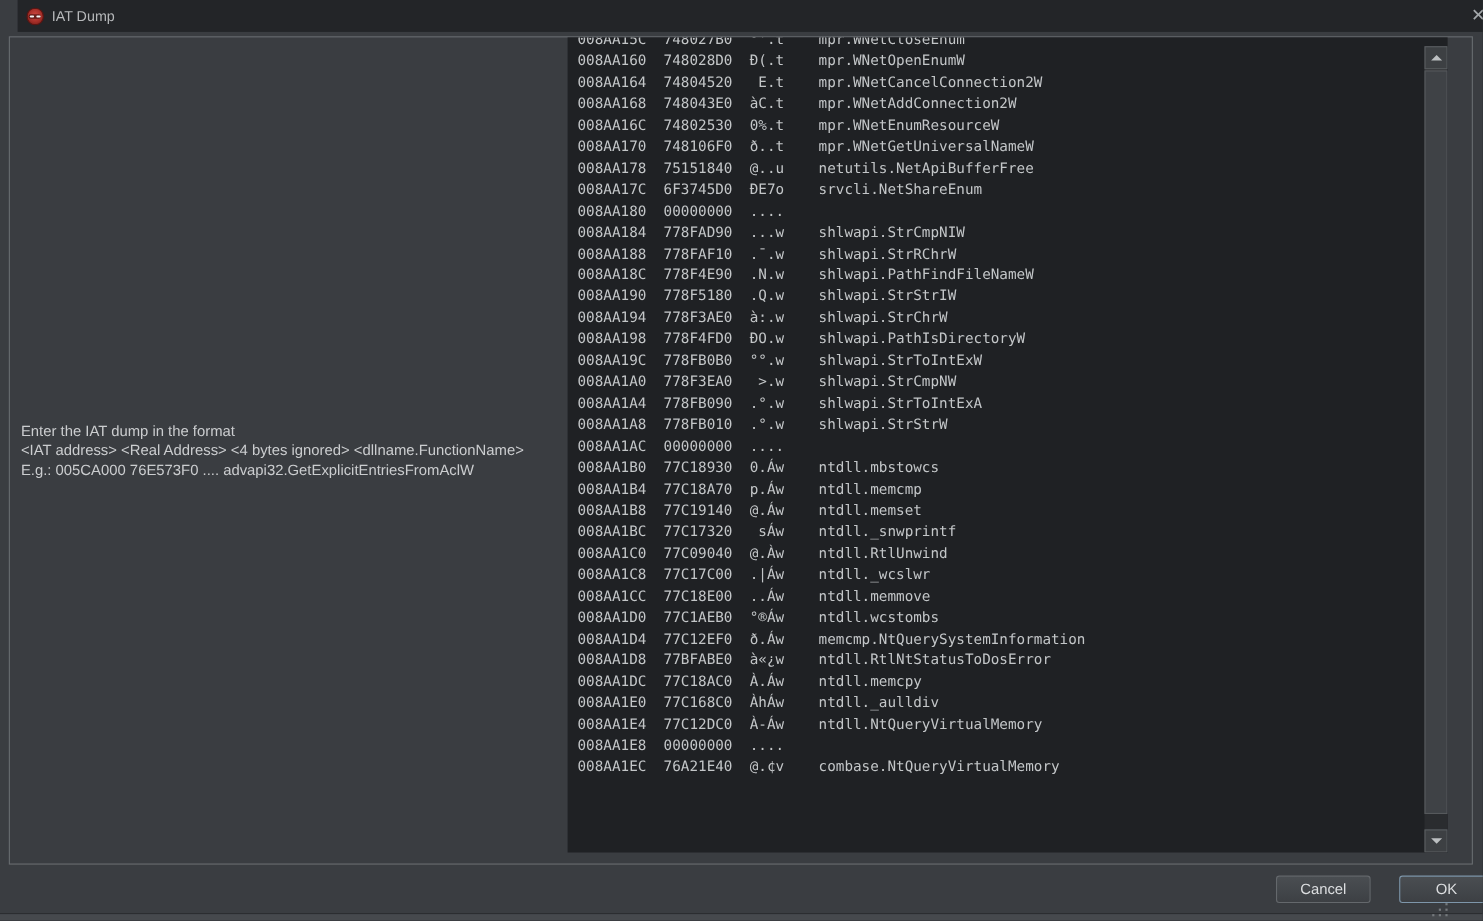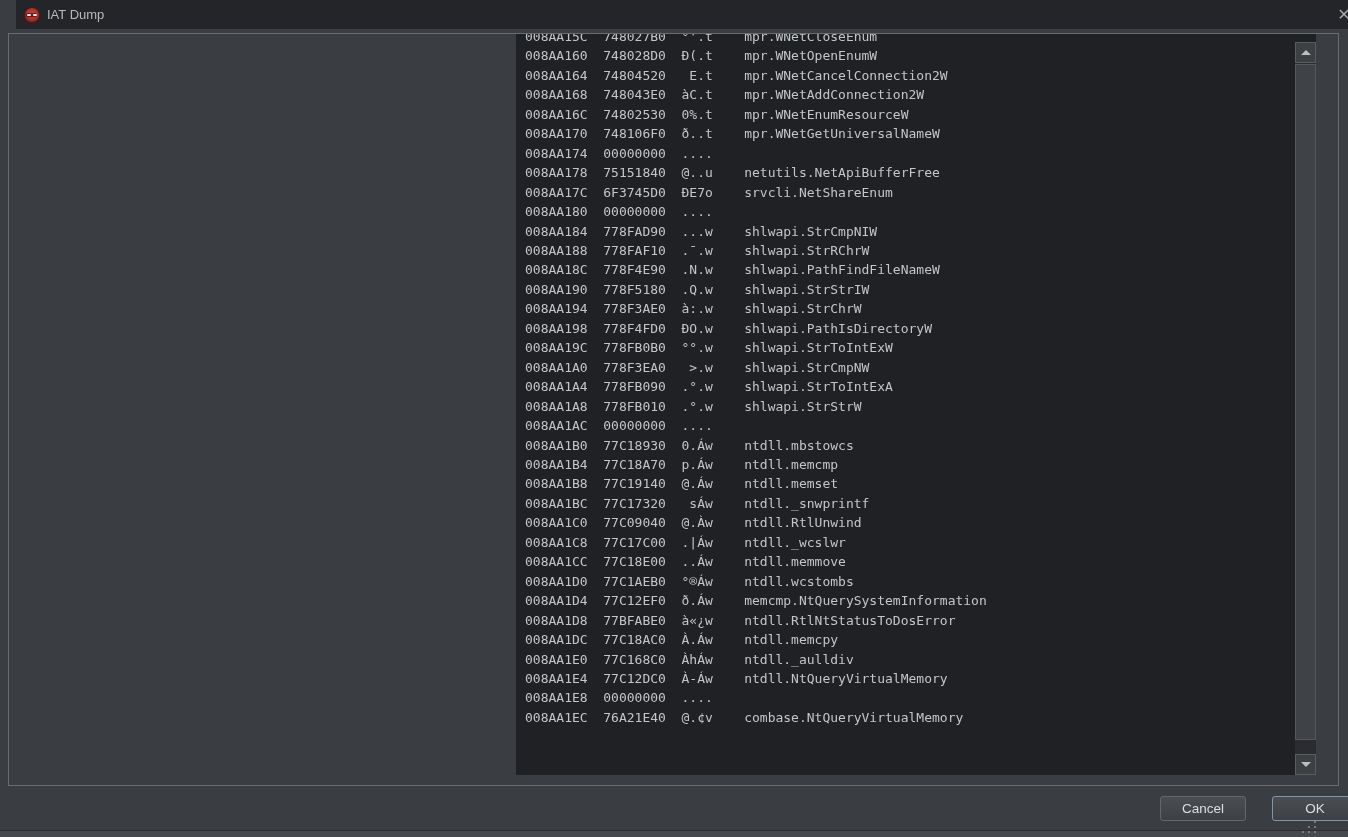--- a/index.html
+++ b/index.html
@@ -114,30 +114,34 @@
 </head>
 <body>
 
 <div class="titlebar">
   <div class="app-icon"></div>
   <div class="title-text">IAT Dump</div>
   <div class="close-btn">✕</div>
 </div>
 
 <div class="content-box">
+  <div class="instructions">
+    <div>Enter the IAT dump in the format</div>
+    <div>&lt;IAT address&gt; &lt;Real Address&gt; &lt;4 bytes ignored&gt; &lt;dllname.FunctionName&gt;</div>
+    <div>E.g.: 005CA000  76E573F0  ....  advapi32.GetExplicitEntriesFromAclW</div>
+  </div>
 
   <div class="dump-area">
     <div class="dump-content">
         <div class="dump-line">008AA15C  748027B0  °'.t    mpr.WNetCloseEnum</div>
         <div class="dump-line">008AA160  748028D0  Ð(.t    mpr.WNetOpenEnumW</div>
         <div class="dump-line">008AA164  74804520   E.t    mpr.WNetCancelConnection2W</div>
         <div class="dump-line">008AA168  748043E0  àC.t    mpr.WNetAddConnection2W</div>
         <div class="dump-line">008AA16C  74802530  0%.t    mpr.WNetEnumResourceW</div>
         <div class="dump-line">008AA170  748106F0  ð..t    mpr.WNetGetUniversalNameW</div>
-        <div class="dump-line">008AA174  00000000  ....</div>
         <div class="dump-line">008AA178  75151840  @..u    netutils.NetApiBufferFree</div>
         <div class="dump-line">008AA17C  6F3745D0  ÐE7o    srvcli.NetShareEnum</div>
         <div class="dump-line">008AA180  00000000  ....</div>
         <div class="dump-line">008AA184  778FAD90  ...w    shlwapi.StrCmpNIW</div>
         <div class="dump-line">008AA188  778FAF10  .¯.w    shlwapi.StrRChrW</div>
         <div class="dump-line">008AA18C  778F4E90  .N.w    shlwapi.PathFindFileNameW</div>
         <div class="dump-line">008AA190  778F5180  .Q.w    shlwapi.StrStrIW</div>
         <div class="dump-line">008AA194  778F3AE0  à:.w    shlwapi.StrChrW</div>
         <div class="dump-line">008AA198  778F4FD0  ÐO.w    shlwapi.PathIsDirectoryW</div>
         <div class="dump-line">008AA19C  778FB0B0  °°.w    shlwapi.StrToIntExW</div>

